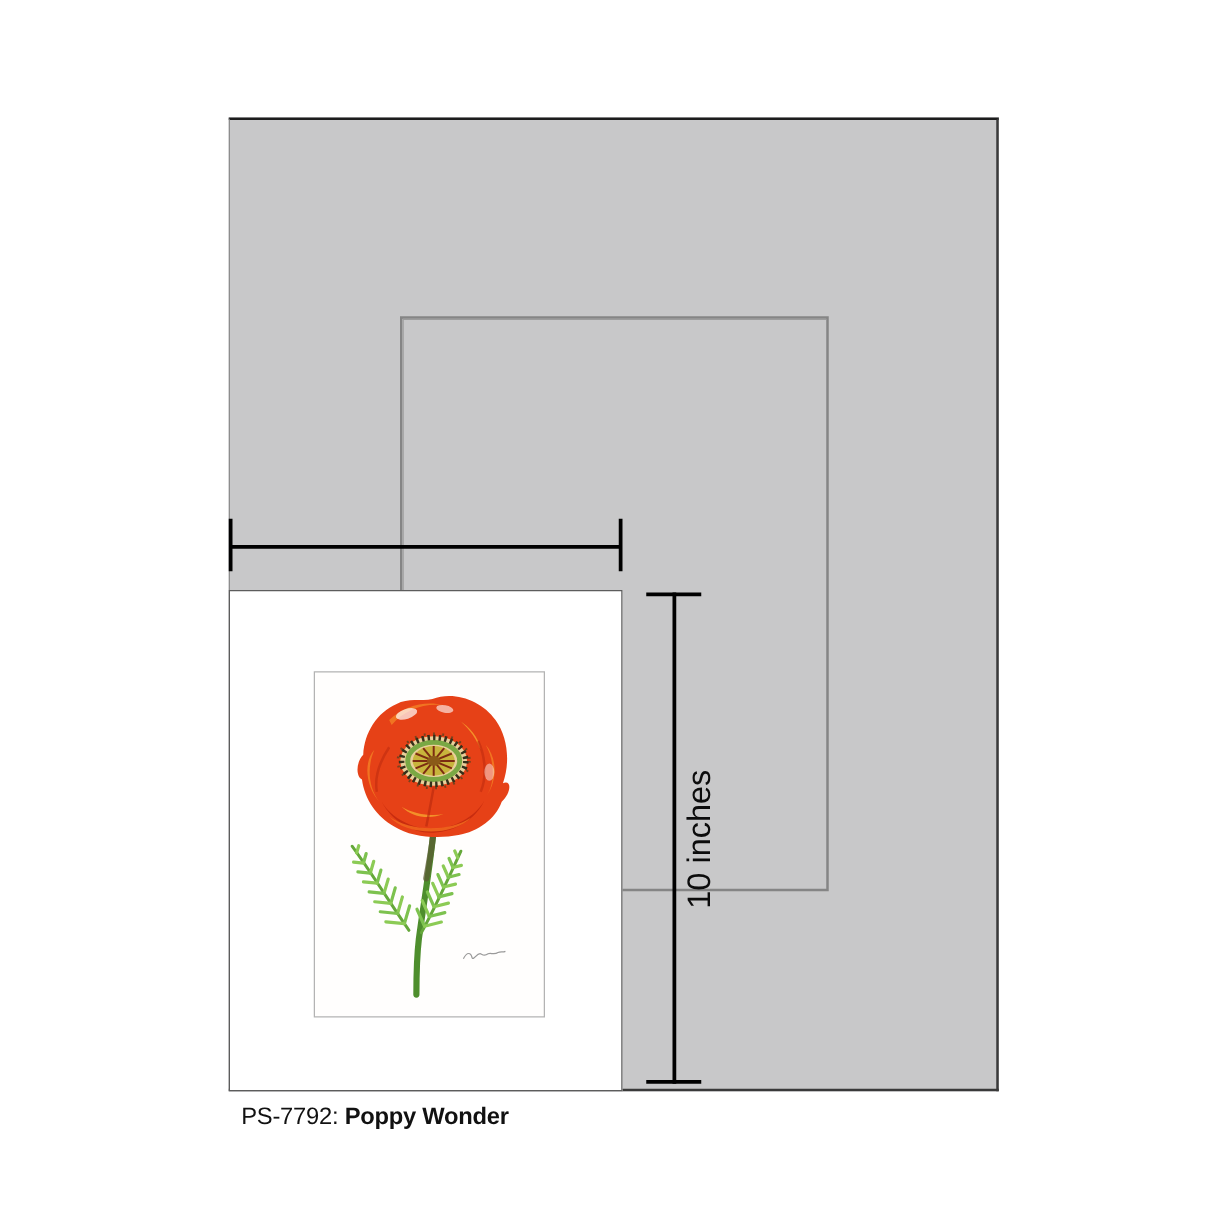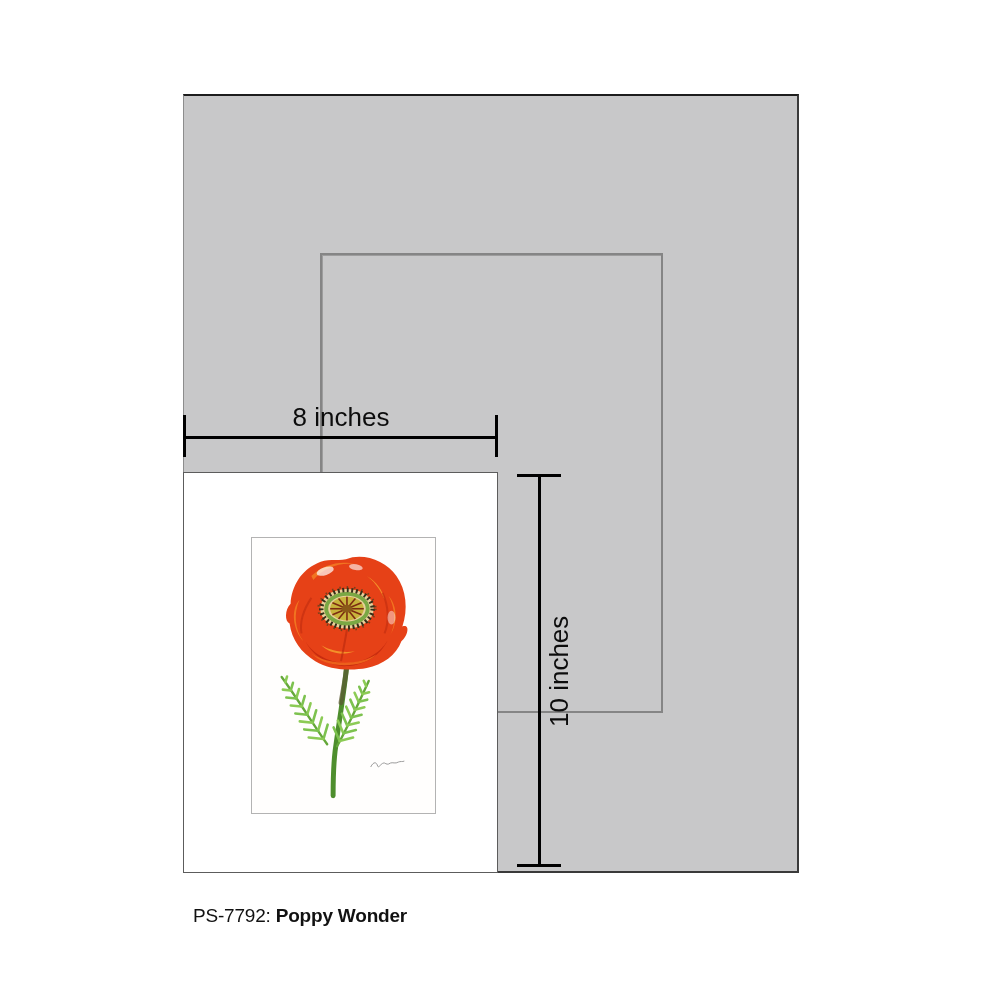--- a/index.html
+++ b/index.html
@@ -77,39 +77,37 @@
     font-size: 26px; line-height: 1;
     color: #0c0c0c;
   }
 
   .caption {
     position: absolute;
     left: 193px; top: 883px;
     font-size: 19px; line-height: 1.2;
     color: #111111;
     letter-spacing: -0.2px;
-    margin-top: 22px;
   }
   .caption .code { font-weight: 400; }
   .caption .name { font-weight: 700; }
 </style>
 </head>
 <body>
 
 <div class="stage">
 
   <div class="mat-board">
     
   </div>
   <div class="frame-opening"></div>
 
   <div class="dim dim-h-line"></div>
   <div class="dim dim-h-tick-l"></div>
   <div class="dim dim-h-tick-r"></div>
-  <div class="dim-h-label">8 inches</div>
 
   <div class="dim dim-v-line"></div>
   <div class="dim dim-v-tick-t"></div>
   <div class="dim dim-v-tick-b"></div>
   <div class="dim-v-label">10 inches</div>
 
   <div class="print-card">
     <div class="art-print">
       <svg viewBox="0 0 185 277" aria-hidden="true">
 

